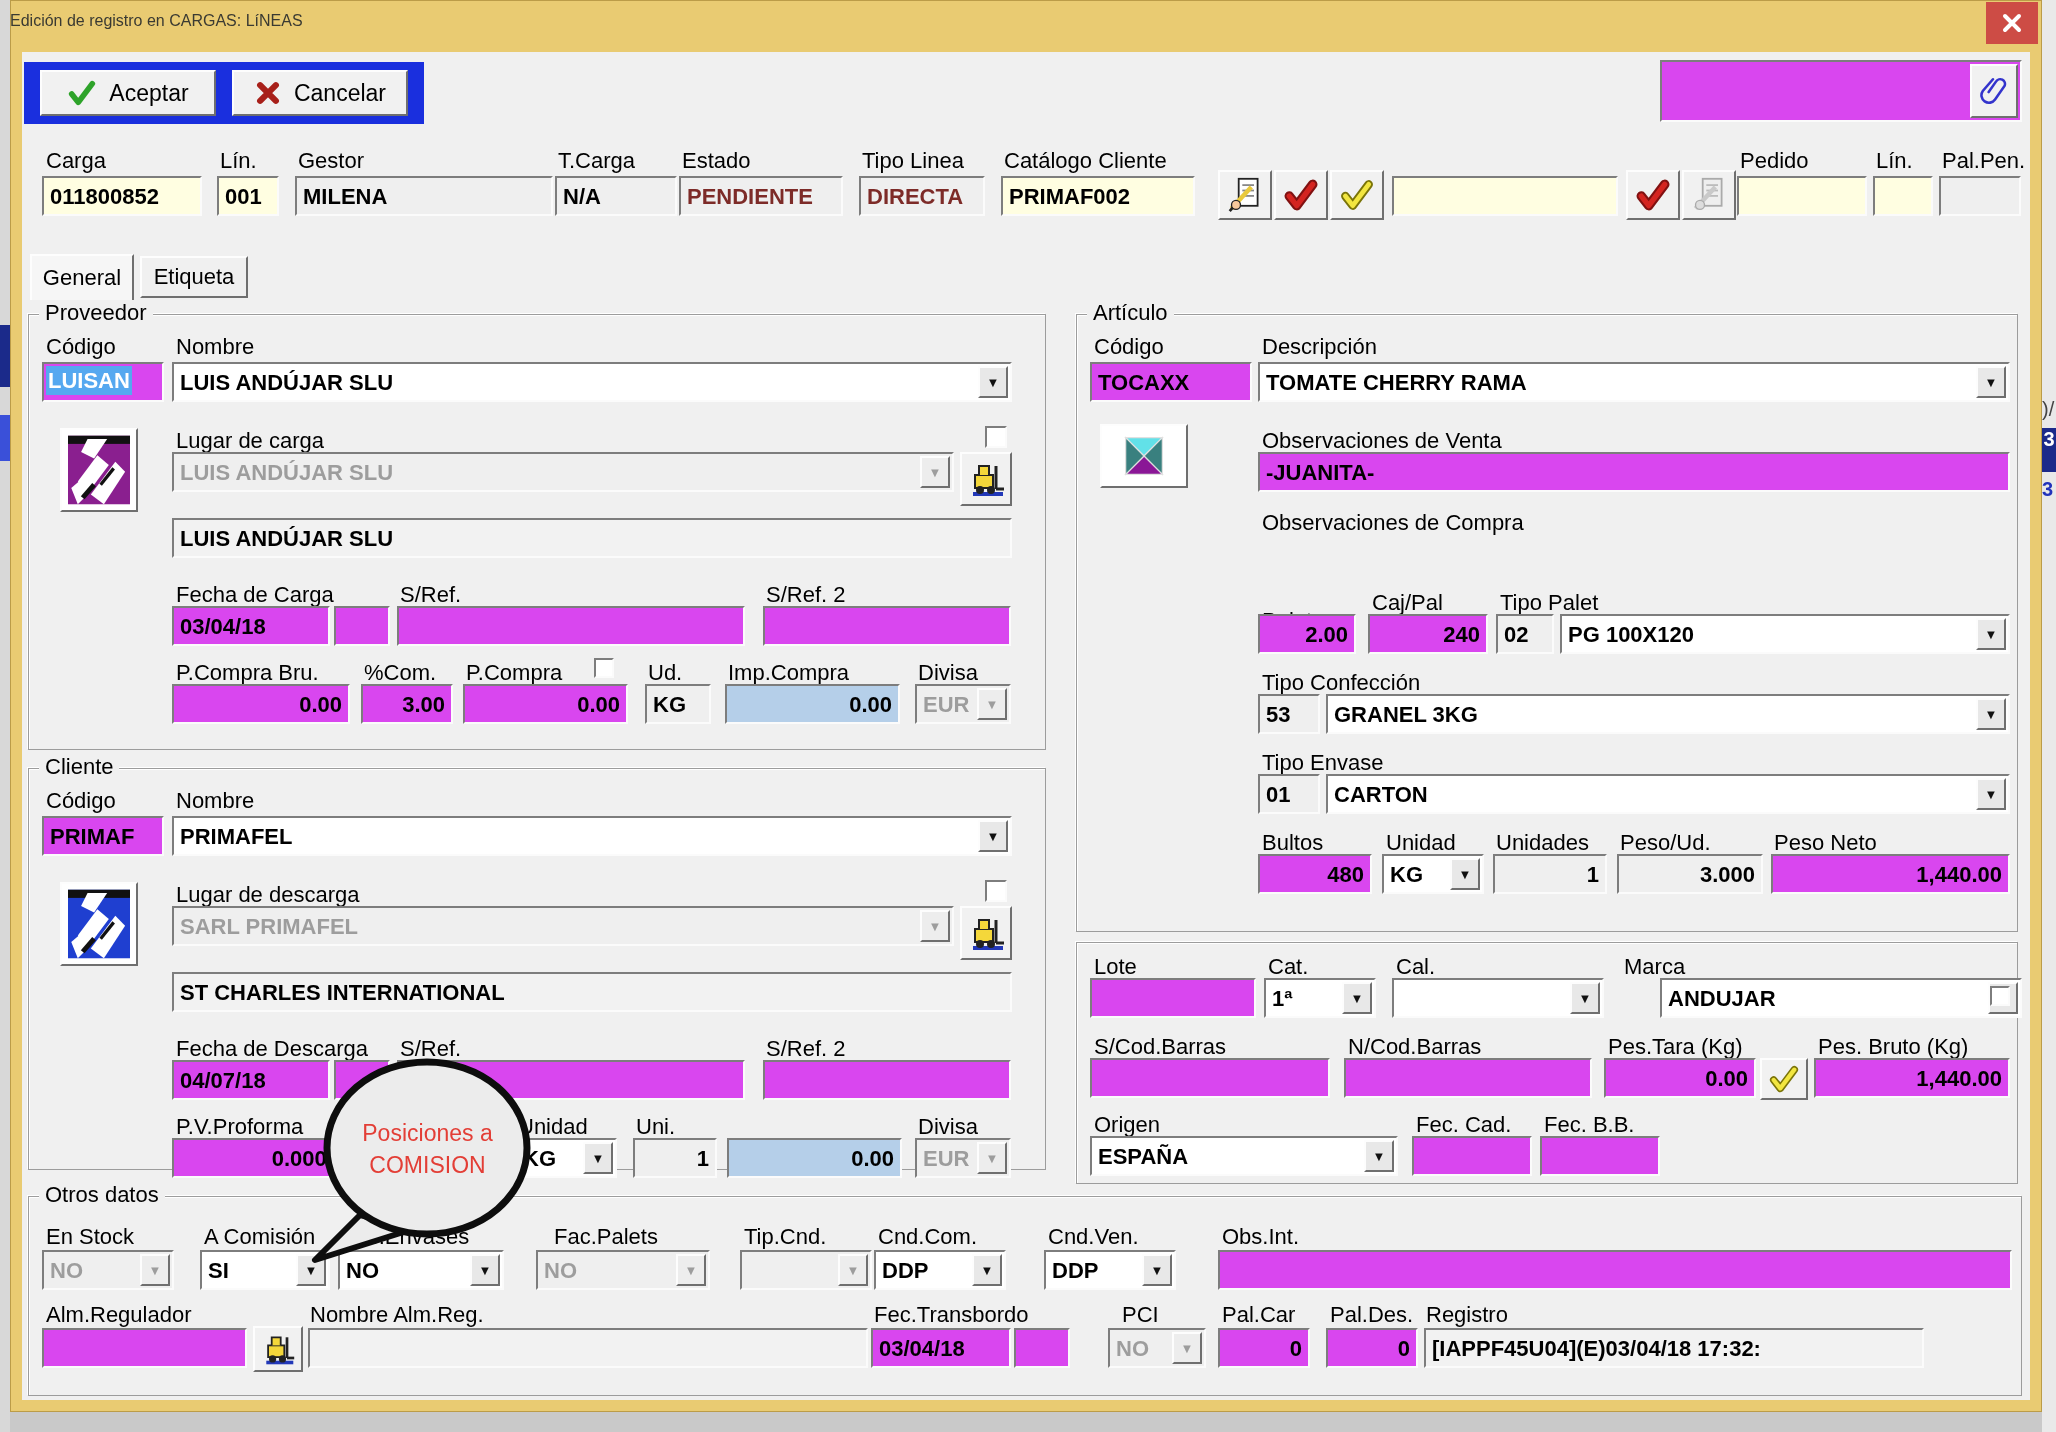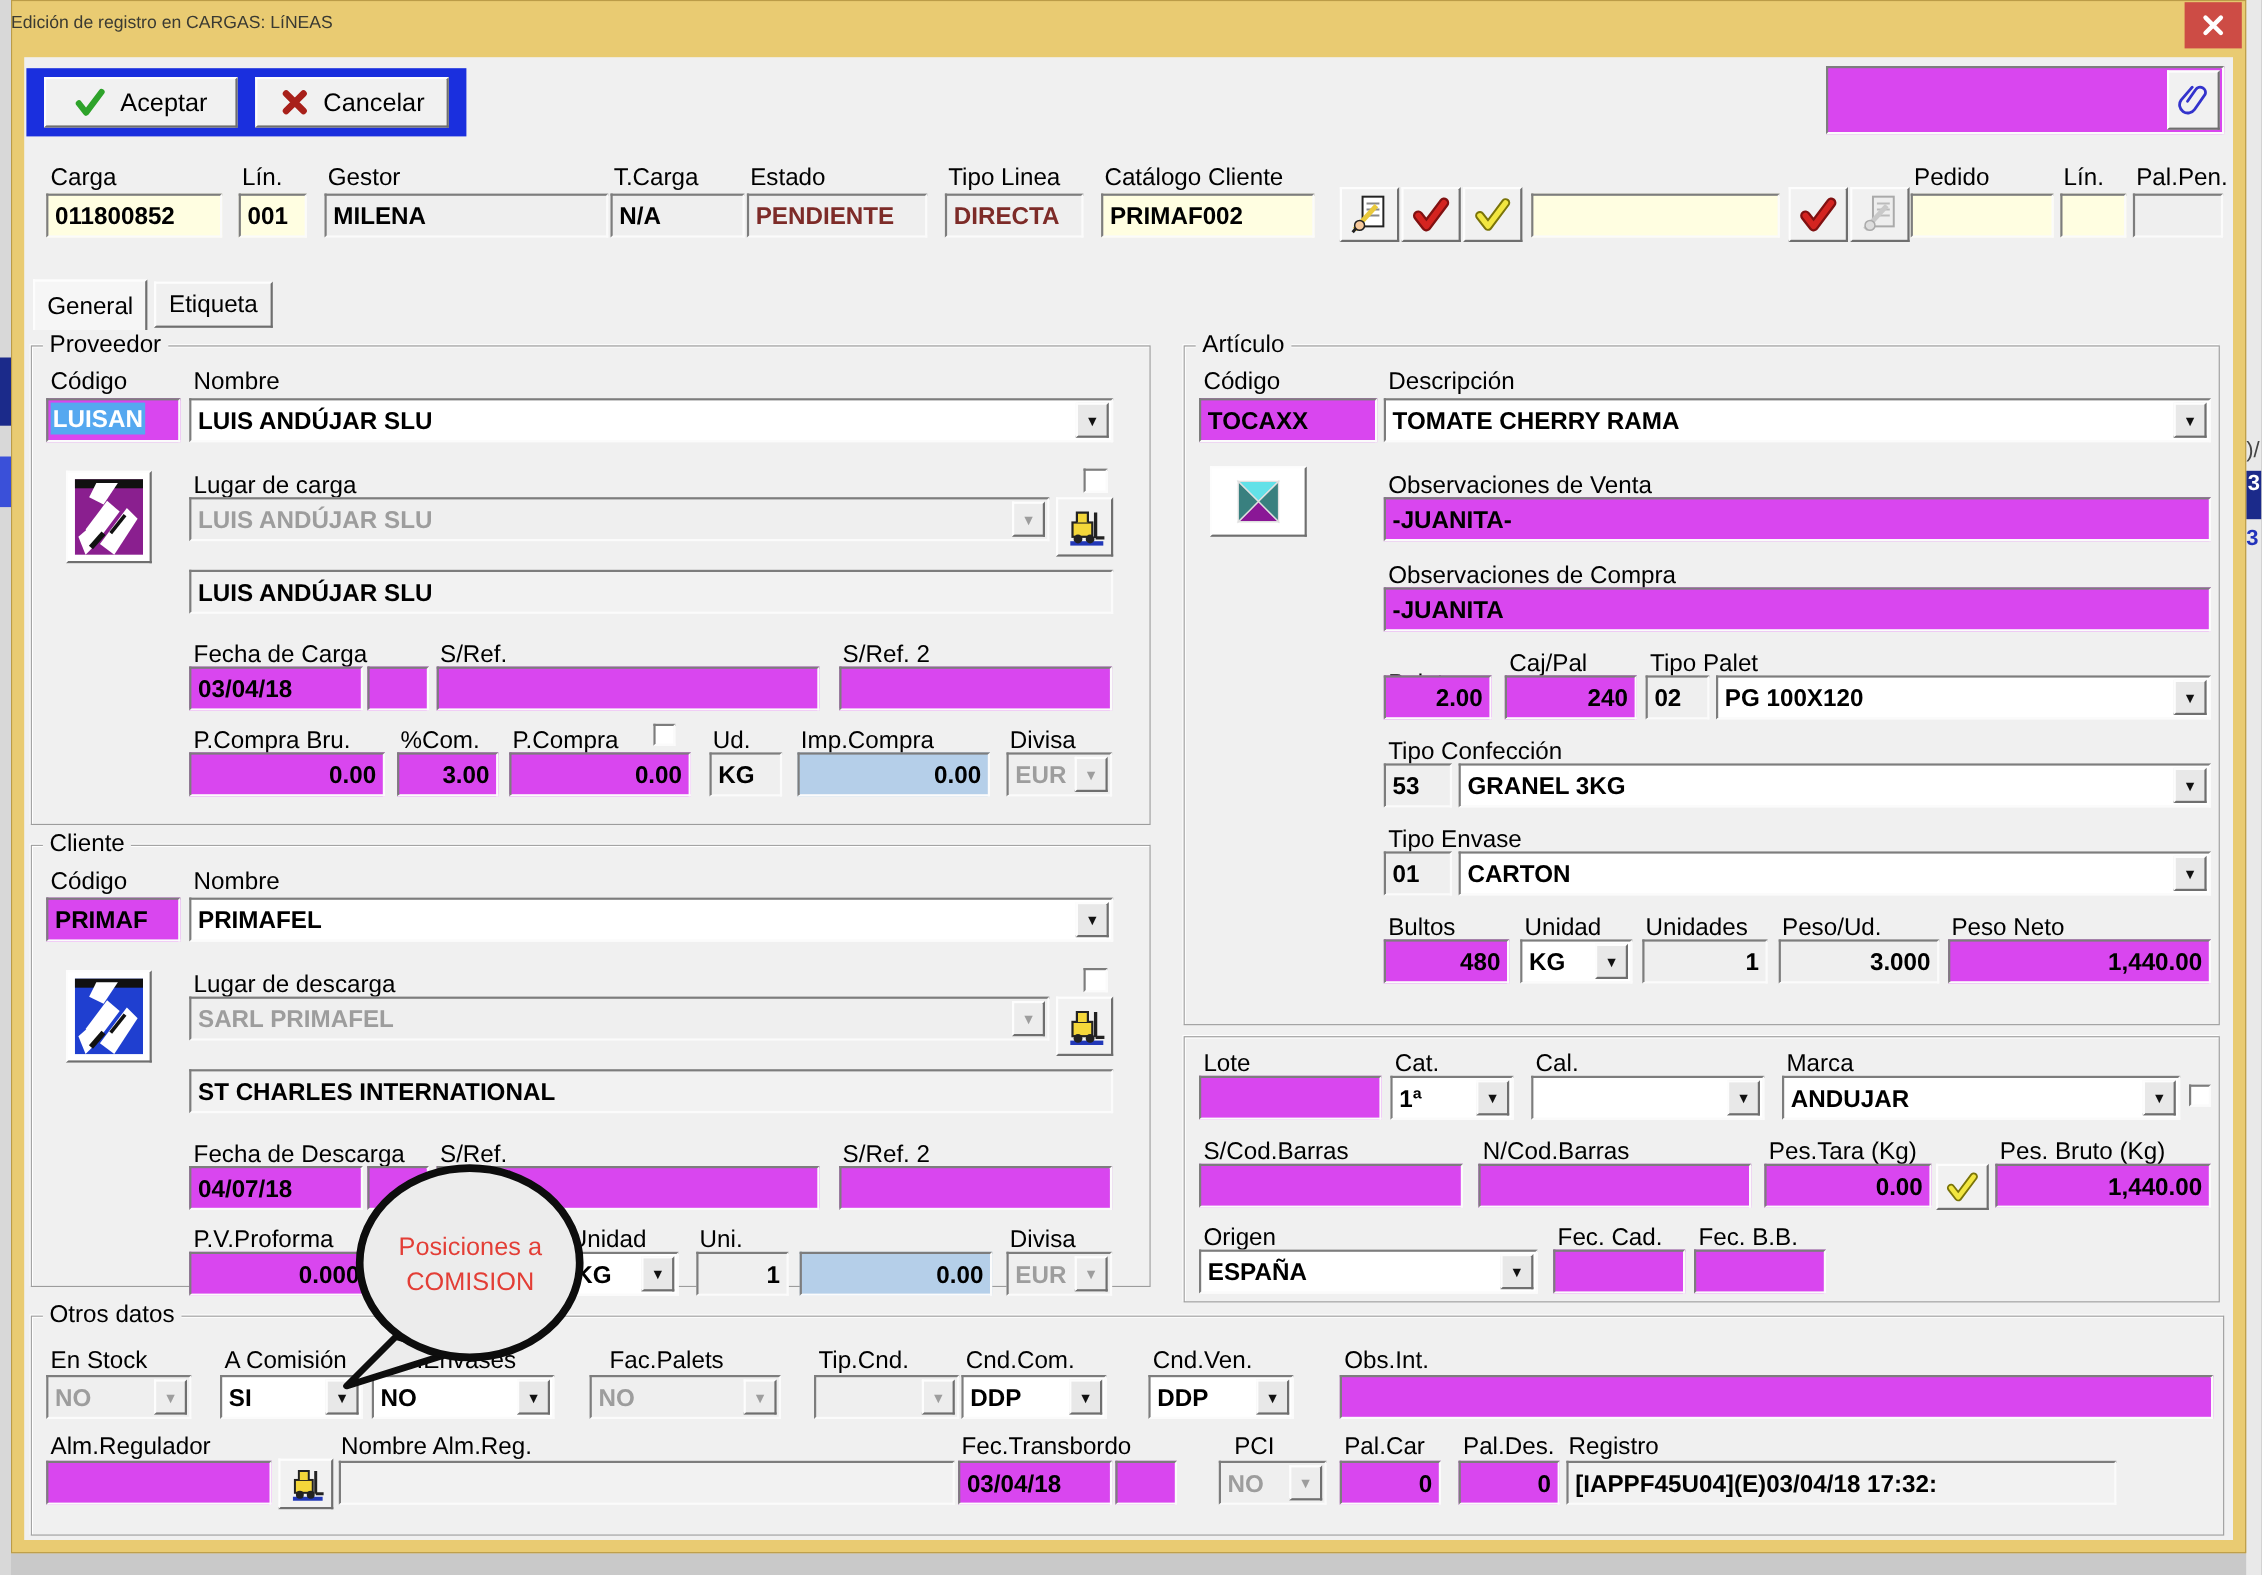--- a/index.html
+++ b/index.html
@@ -332,21 +332,20 @@
           <polygon points="3,3 33,3 18,18" fill="#62e1e8" stroke="#e0e0e0" stroke-width="1"></polygon>
           <polygon points="33,3 33,33 18,18" fill="#39807f" stroke="#e0e0e0" stroke-width="1"></polygon>
           <polygon points="3,33 33,33 18,18" fill="#8a1796" stroke="#e0e0e0" stroke-width="1"></polygon>
           <polygon points="3,3 3,33 18,18" fill="#39807f" stroke="#e0e0e0" stroke-width="1"></polygon>
         </svg>
   </span>
 </div>
 <div class="l" style="left:1262px;top:428px;">Observaciones de Venta</div>
 <div class="f sunk" style="left:1258px;top:452px;width:752px;">-JUANITA-</div>
 <div class="l" style="left:1262px;top:510px;">Observaciones de Compra</div>
-<div class="f sunk" style="left:1258px;top:534px;width:752px;">-JUANITA</div>
 <div class="l" style="left:1262px;top:590px;margin-top:18px;">Palets</div>
 <div class="f sunk num" style="left:1258px;top:614px;width:98px;">2.00</div>
 <div class="l" style="left:1372px;top:590px;">Caj/Pal</div>
 <div class="f sunk num" style="left:1368px;top:614px;width:120px;">240</div>
 <div class="l" style="left:1500px;top:590px;">Tipo Palet</div>
 <div class="f sunk ro" style="left:1496px;top:614px;width:58px;">02</div>
 <div class="combo sunk" style="left:1560px;top:614px;width:450px;">
   <span>PG 100X120</span>
   <span class="ar">▼</span>
 </div>
@@ -383,21 +382,21 @@
 <div class="combo sunk" style="left:1264px;top:978px;width:112px;">
   <span>1ª</span>
   <span class="ar">▼</span>
 </div>
 <div class="l" style="left:1396px;top:954px;">Cal.</div>
 <div class="combo sunk" style="left:1392px;top:978px;width:212px;">
   <span></span>
   <span class="ar">▼</span>
 </div>
 <div class="l" style="left:1624px;top:954px;">Marca</div>
-<div class="combo sunk" style="left:1620px;top:978px;width:362px;">
+<div class="combo sunk" style="left:1660px;top:978px;width:362px;">
   <span>ANDUJAR</span>
   <span class="ar">▼</span>
 </div>
 <span class="chk sunk" style="left:1990px;top:986px;width:20px;height:20px;"></span>
 <div class="l" style="left:1094px;top:1034px;">S/Cod.Barras</div>
 <div class="f sunk" style="left:1090px;top:1058px;width:240px;"></div>
 <div class="l" style="left:1348px;top:1034px;">N/Cod.Barras</div>
 <div class="f sunk" style="left:1344px;top:1058px;width:248px;"></div>
 <div class="l" style="left:1608px;top:1034px;">Pes.Tara (Kg)</div>
 <div class="f sunk num" style="left:1604px;top:1058px;width:152px;">0.00</div>

